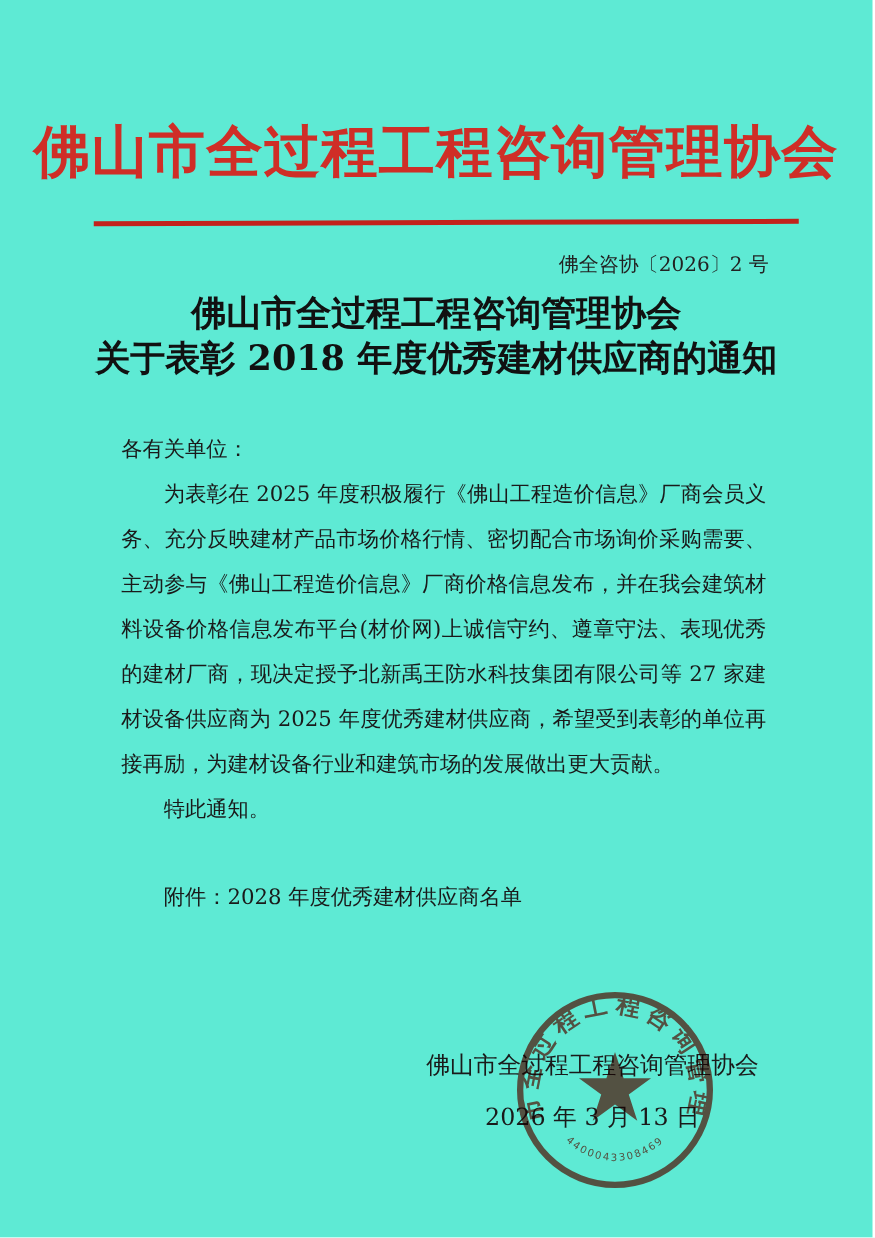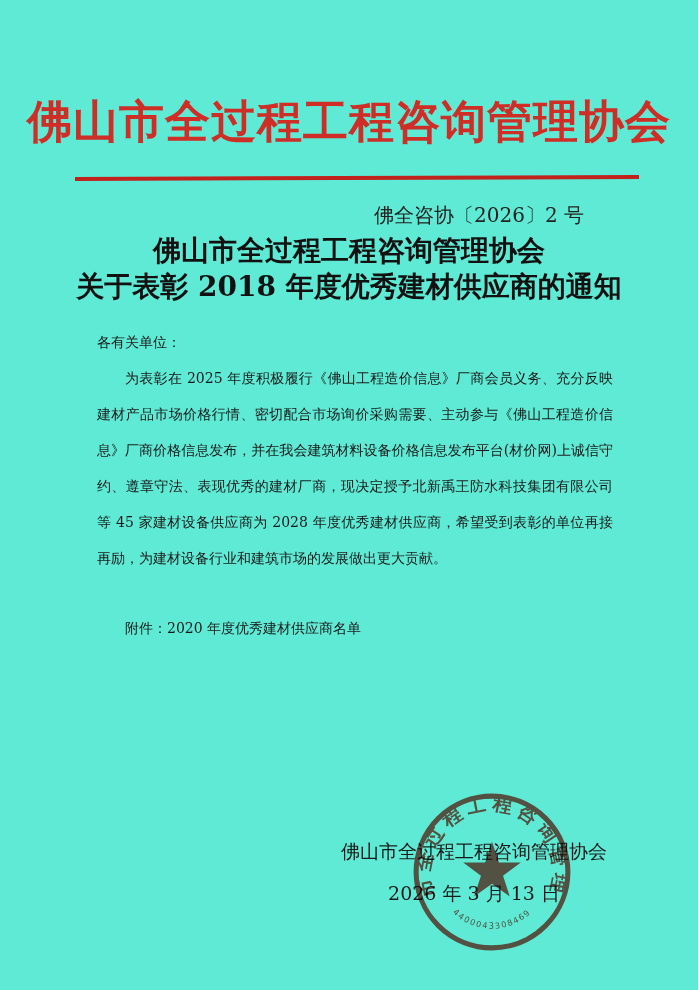--- a/index.html
+++ b/index.html
@@ -35,42 +35,42 @@
     top: 176px;
     left: 75px;
     width: 564px;
     height: 4px;
     background: #c2221c;
     transform: rotate(-0.2deg);
   }
   .doc-number {
     position: absolute;
     top: 202px;
-    right: 114px;
-    font-size: 20px;
+    right: 83px;
+    font-size: 16px;
     color: #222222;
     white-space: nowrap;
   }
   .doc-title {
     position: absolute;
     top: 233px;
     left: 0;
     right: 0;
     text-align: center;
     font-size: 28px;
     line-height: 36px;
     font-weight: bold;
     color: #111111;
   }
   .body-block {
     position: absolute;
-    top: 324px;
+    top: 342px;
     left: 97px;
     width: 516px;
-    font-size: 14px;
+    font-size: 17px;
     line-height: 36px;
     text-align: justify;
     color: #1a1a1a;
   }
   .salutation { text-indent: 0; }
   .para   { text-indent: 2em; }
   .closing{ text-indent: 2em; }
   .attach { text-indent: 2em; margin-top: 34px; }
   
   .signature-block {
@@ -120,22 +120,23 @@
 
   <div class="doc-number">佛全咨协〔2026〕2 号</div>
 
   <div class="doc-title">
     <div>佛山市全过程工程咨询管理协会</div>
     <div>关于表彰 2018 年度优秀建材供应商的通知</div>
   </div>
 
   <div class="body-block">
     <div class="salutation">各有关单位：</div>
-    <div class="para">为表彰在 2025 年度积极履行《佛山工程造价信息》厂商会员义务、充分反映建材产品市场价格行情、密切配合市场询价采购需要、主动参与《佛山工程造价信息》厂商价格信息发布，并在我会建筑材料设备价格信息发布平台(材价网)上诚信守约、遵章守法、表现优秀的建材厂商，现决定授予北新禹王防水科技集团有限公司等 45 家建材设备供应商为 2028 年度优秀建材供应商，希望受到表彰的单位再接再励，为建材设备行业和建筑市场的发展做出更大贡献。</div>
-    <div class="attach">附件：2020 年度优秀建材供应商名单</div>
+    <div class="para">为表彰在 2025 年度积极履行《佛山工程造价信息》厂商会员义务、充分反映建材产品市场价格行情、密切配合市场询价采购需要、主动参与《佛山工程造价信息》厂商价格信息发布，并在我会建筑材料设备价格信息发布平台(材价网)上诚信守约、遵章守法、表现优秀的建材厂商，现决定授予北新禹王防水科技集团有限公司等 27 家建材设备供应商为 2025 年度优秀建材供应商，希望受到表彰的单位再接再励，为建材设备行业和建筑市场的发展做出更大贡献。</div>
+    <div class="closing">特此通知。</div>
+    <div class="attach">附件：2028 年度优秀建材供应商名单</div>
   </div>
 
   <div class="signature-block">
     <div class="sig-org">佛山市全过程工程咨询管理协会</div>
     <div class="sig-date">2026 年 3 月 13 日</div>
   </div>
 
   <div class="seal">
     <svg viewBox="0 0 170 170" xmlns="http://www.w3.org/2000/svg">
       <defs>

